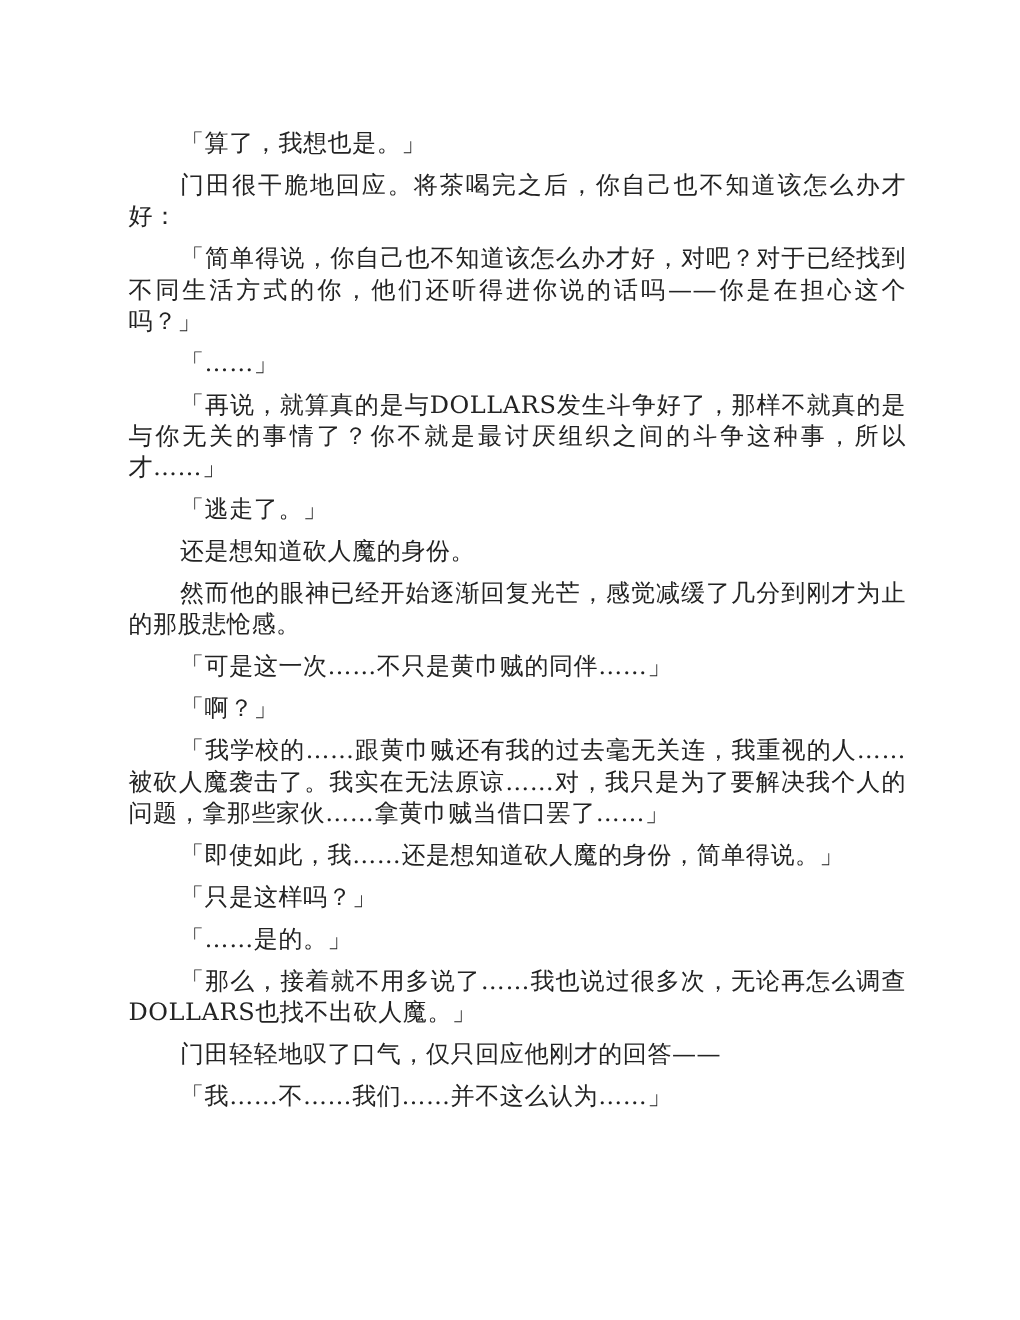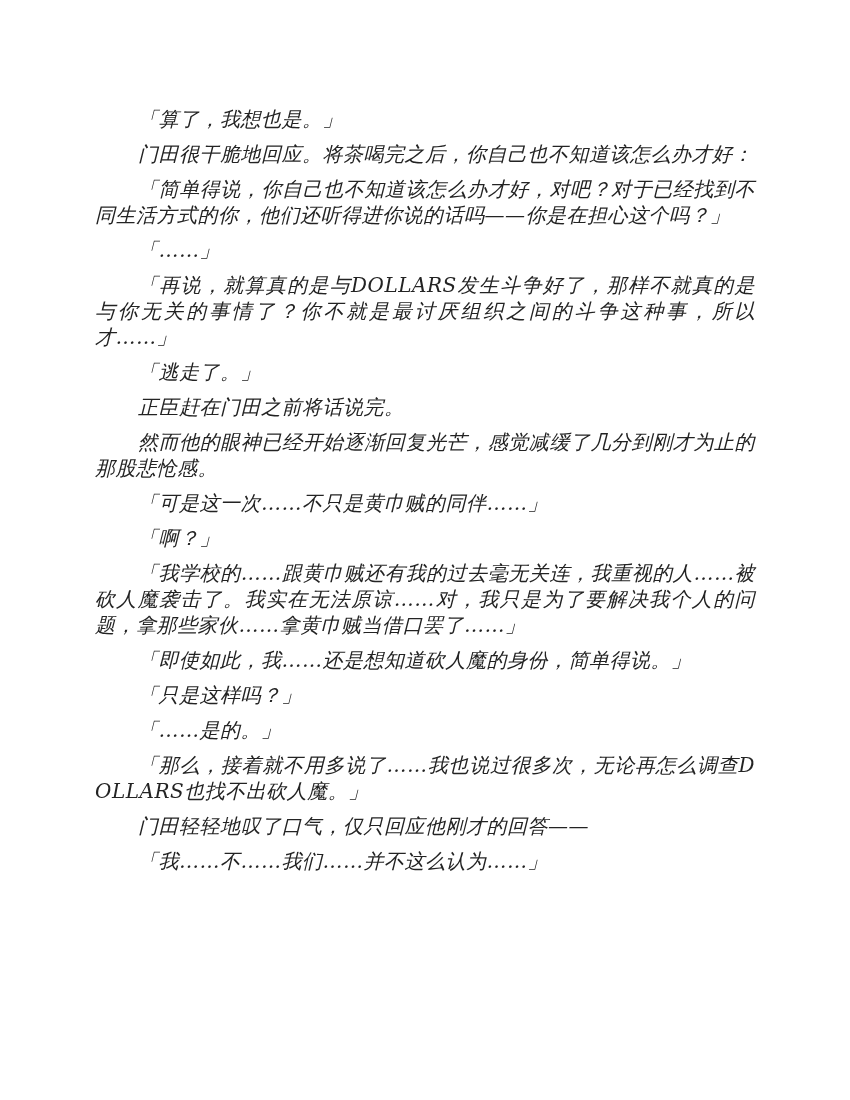--- a/index.html
+++ b/index.html
@@ -20,37 +20,36 @@
     left: 95px;
     width: 660px;
     color: #232323;
     font-size: 20px;
     line-height: 26px;
     text-align: justify;
     text-justify: inter-character;
     letter-spacing: 0.5px;
   }
   .page p {
-    margin: 0 0 9px 0;
+    margin: 0 0 9px 12px;
     text-indent: 43px;
     word-break: break-all;
-    font-style: italic;
   }
 </style>
 </head>
 <body>
 
 <div class="page">
     <p>「算了，我想也是。」</p>
     <p>门田很干脆地回应。将茶喝完之后，你自己也不知道该怎么办才好：</p>
     <p>「简单得说，你自己也不知道该怎么办才好，对吧？对于已经找到不同生活方式的你，他们还听得进你说的话吗——你是在担心这个吗？」</p>
     <p>「……」</p>
     <p>「再说，就算真的是与DOLLARS发生斗争好了，那样不就真的是与你无关的事情了？你不就是最讨厌组织之间的斗争这种事，所以才……」</p>
     <p>「逃走了。」</p>
-    <p>正臣赶在门田之前将话说完。</p>
+    <p>还是想知道砍人魔的身份。</p>
     <p>然而他的眼神已经开始逐渐回复光芒，感觉减缓了几分到刚才为止的那股悲怆感。</p>
     <p>「可是这一次……不只是黄巾贼的同伴……」</p>
     <p>「啊？」</p>
     <p>「我学校的……跟黄巾贼还有我的过去毫无关连，我重视的人……被砍人魔袭击了。我实在无法原谅……对，我只是为了要解决我个人的问题，拿那些家伙……拿黄巾贼当借口罢了……」</p>
     <p>「即使如此，我……还是想知道砍人魔的身份，简单得说。」</p>
     <p>「只是这样吗？」</p>
     <p>「……是的。」</p>
     <p>「那么，接着就不用多说了……我也说过很多次，无论再怎么调查DOLLARS也找不出砍人魔。」</p>
     <p>门田轻轻地叹了口气，仅只回应他刚才的回答——</p>
     <p>「我……不……我们……并不这么认为……」</p>

